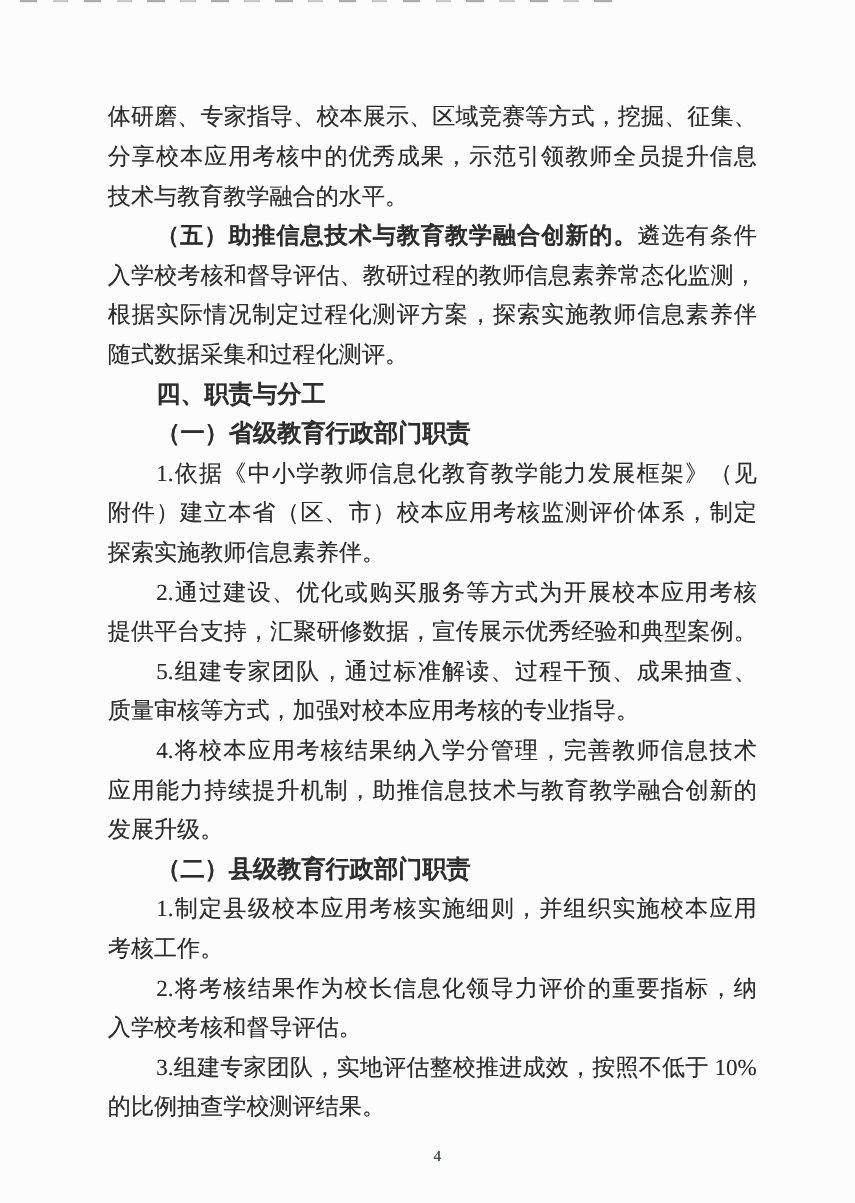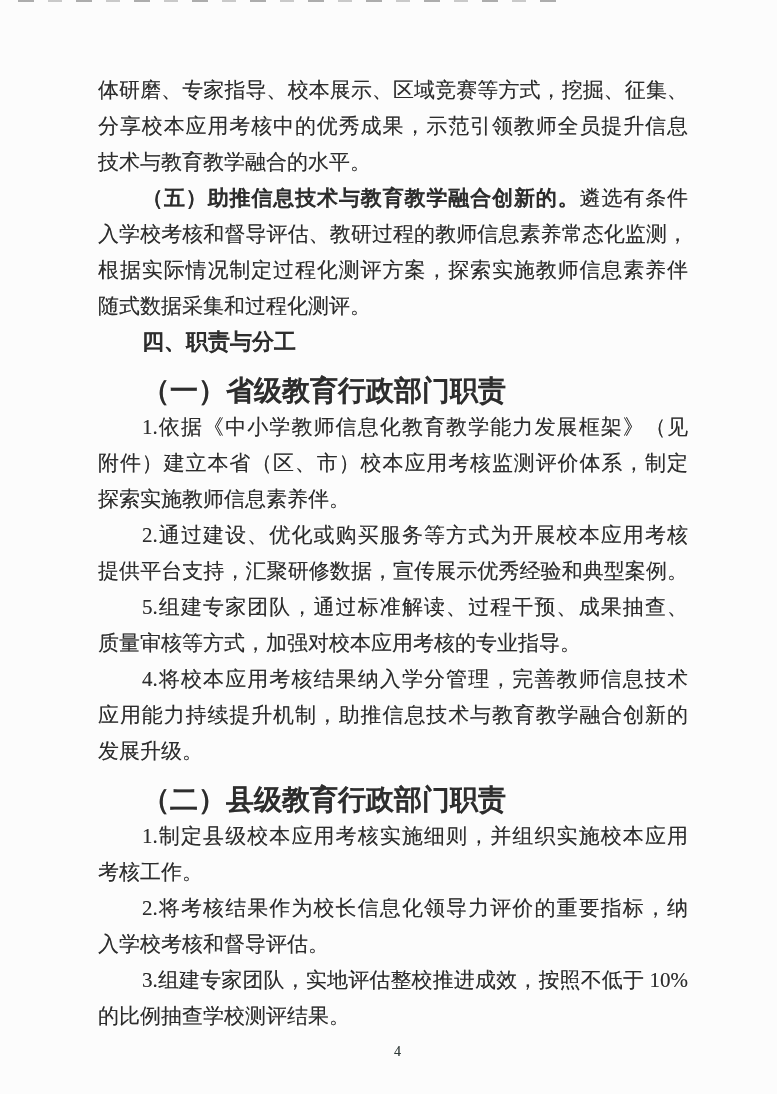--- a/index.html
+++ b/index.html
@@ -23,21 +23,21 @@
     height: 2px;
     background: repeating-linear-gradient(90deg,
       rgba(45,45,45,.55) 0 16px,
       rgba(45,45,45,0) 16px 30px,
       rgba(45,45,45,.35) 30px 44px,
       rgba(45,45,45,0) 44px 58px);
     opacity: .7;
   }
   .text-block {
     position: absolute;
-    top: 72px;
+    top: 88px;
     left: 98px;
     width: 590px;
   }
   .line {
     font-size: 21px;
     line-height: 36px;
     letter-spacing: 0;
     text-align: justify;
     text-align-last: justify;
     text-justify: inter-ideograph;
@@ -56,24 +56,23 @@
   }
   .heading-hei {
     font-family: "Liberation Sans", "DejaVu Sans", sans-serif;
     font-weight: bold;
     font-size: 22px;
     text-align: left;
     text-align-last: left;
   }
   .heading-kai {
     font-weight: bold;
-    font-size: 28px;
+    font-size: 22px;
     text-align: right;
     text-align-last: left;
-    margin-top: 13px;
   }
   .page-number {
     position: absolute;
     top: 1044px;
     left: 0;
     width: 100%;
     text-align: center;
     font-size: 14px;
     color: #2f3a38;
     transform: translateX(9px);

